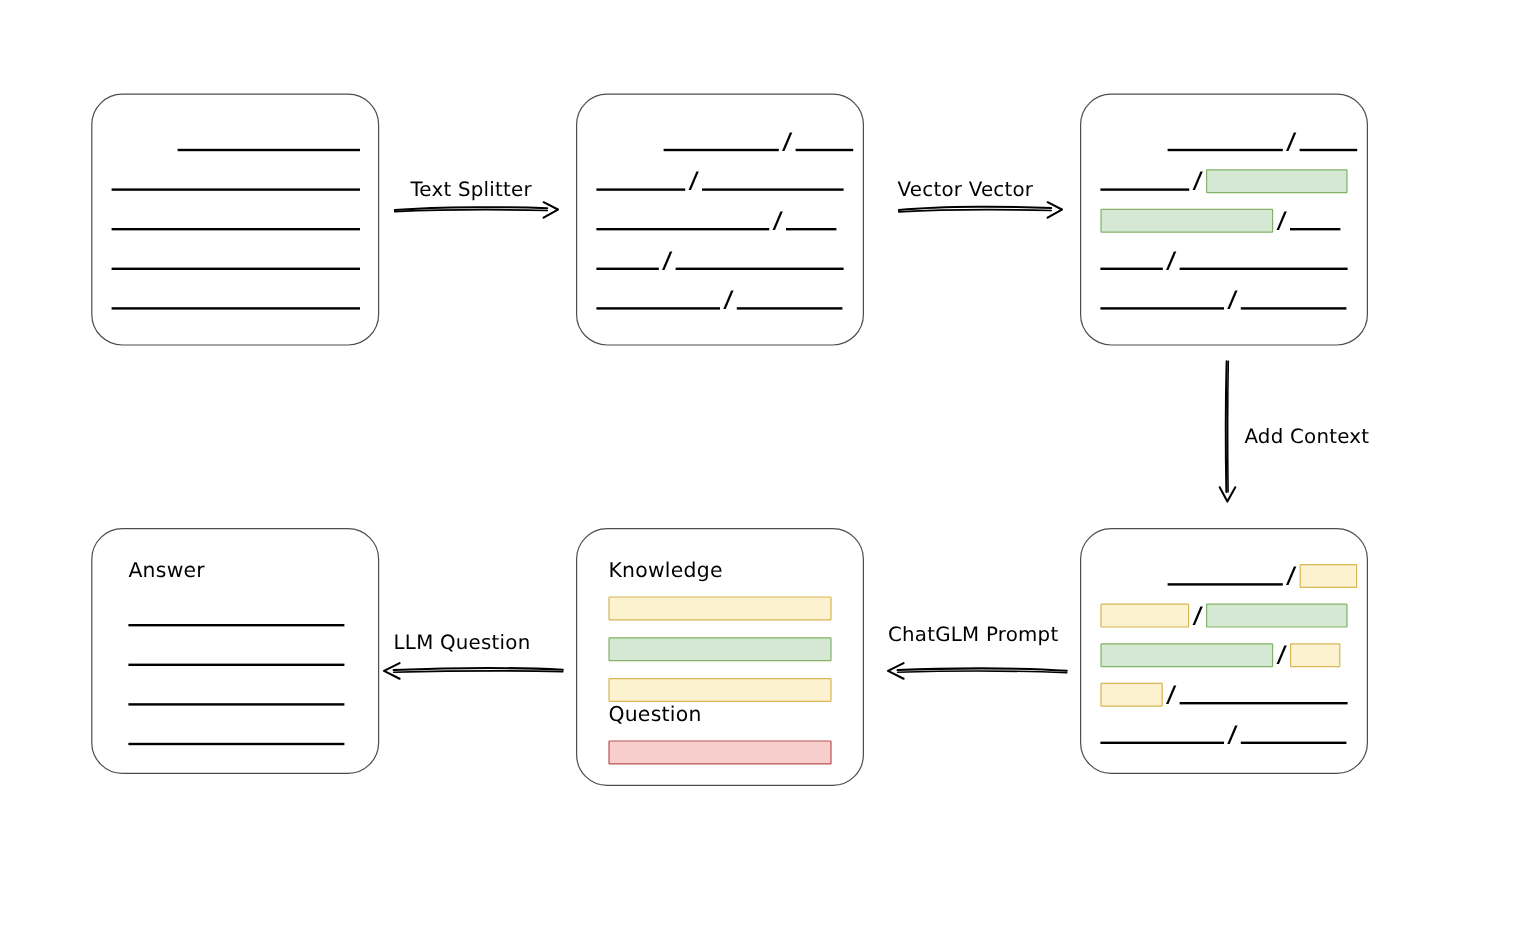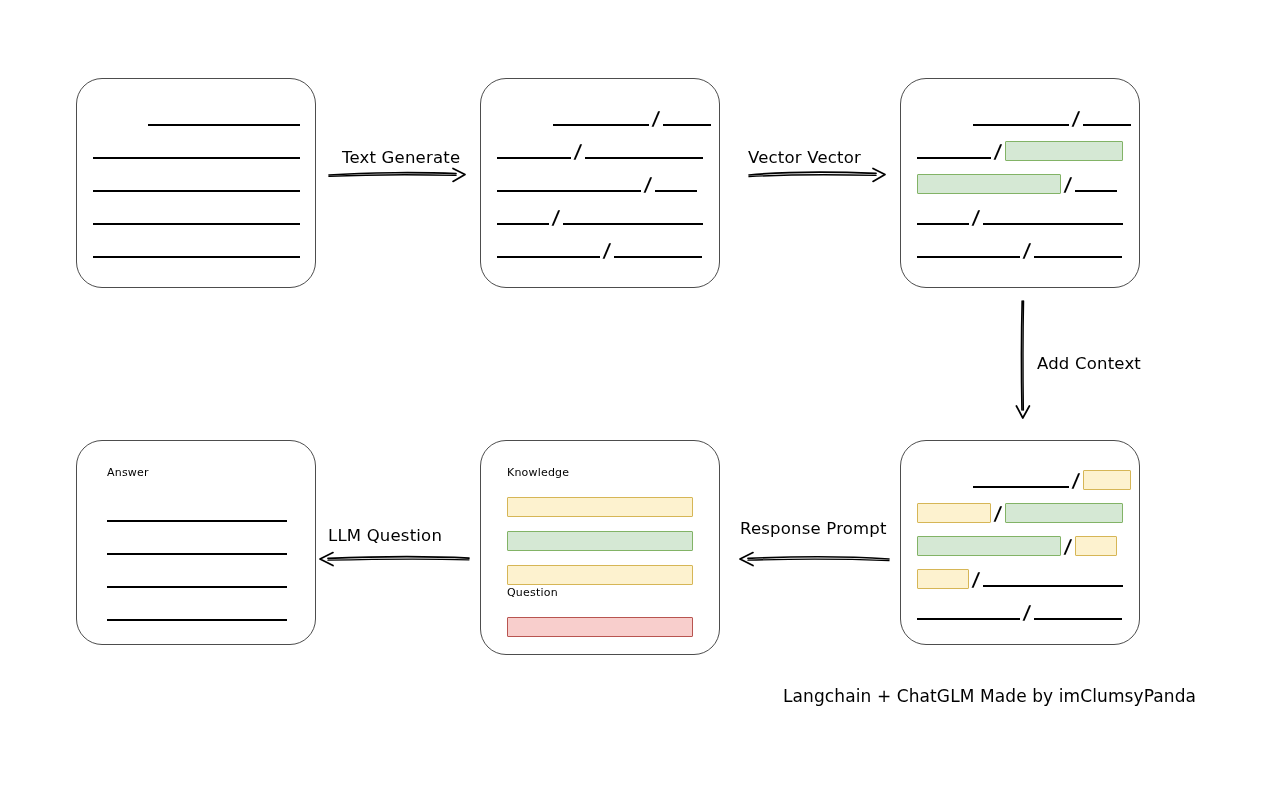--- a/index.html
+++ b/index.html
@@ -63,21 +63,21 @@
     font-size: 19px;
     font-weight: 600;
     color: #000;
     transform: skewX(-6deg);
     line-height: 22px;
   }
 
   .box-label {
     position: absolute;
     font-family: "DejaVu Sans", "Liberation Sans", sans-serif;
-    font-size: 11px;
+    font-size: 17px;
     color: #000000;
     letter-spacing: 0.2px;
     white-space: nowrap;
   }
 
   .bar-stack {
     position: absolute;
   }
   .bar {
     box-sizing: border-box;
@@ -134,21 +134,21 @@
       </div>
   </div>
 
   <div class="edge" style="left:328px; top:160px; width:140px; height:26px;">
     <svg width="140" height="26" viewBox="0 0 140 26">
       <path d="M1,15 C40,12.2 95,12.2 128,13.6" fill="none" stroke="#000" stroke-width="1.7" stroke-linecap="round"></path>
       <path d="M1,16.4 C40,14.6 95,14.6 128,15.4" fill="none" stroke="#000" stroke-width="1.4" stroke-linecap="round"></path>
       <path d="M125,8.5 L137,14.6 L125,21.4" fill="none" stroke="#000" stroke-width="1.7" stroke-linejoin="round" stroke-linecap="round"></path>
     </svg>
   </div>
-  <div class="edge-label" style="left:342px; top:148px;">Text Generate</div>
+  <div class="edge-label" style="left:342px; top:148px;">Text Splitter</div>
 
   <div class="doc-box" style="left:480px; top:78px; width:240px; height:210px;">
     <div class="rows" style="position:absolute; left:16px; top:28px; width:208px;">
         <div class="row" style="left: 56px; top: 0px;">
           <span class="seg" style="width: 96px;"></span>
           <span class="slash">/</span>
           <span class="seg" style="width: 48px;"></span>
         </div>
         <div class="row" style="left: 0px; top: 33px;">
           <span class="seg" style="width: 74px;"></span>
@@ -251,21 +251,21 @@
       </div>
   </div>
 
   <div class="edge" style="left:738px; top:545px; width:152px; height:26px;">
     <svg width="152" height="26" viewBox="0 0 152 26">
       <path d="M151,14 C110,11.2 50,11.6 10,13.4" fill="none" stroke="#000" stroke-width="1.7" stroke-linecap="round"></path>
       <path d="M151,15.6 C110,14 50,14 10,15.2" fill="none" stroke="#000" stroke-width="1.3" stroke-linecap="round"></path>
       <path d="M15,7.6 L2,14.1 L15,20.6" fill="none" stroke="#000" stroke-width="1.7" stroke-linejoin="round" stroke-linecap="round"></path>
     </svg>
   </div>
-  <div class="edge-label" style="left:740px; top:519px;">Response Prompt</div>
+  <div class="edge-label" style="left:740px; top:519px;">ChatGLM Prompt</div>
 
   <div class="doc-box" style="left:480px; top:440px; width:240px; height:215px;">
     <div class="box-label" style="left:26px; top:25px;">Knowledge</div>
     <div class="bar-stack" style="left:26px; top:56px;">
         <div class="bar yellow" style="width: 186px; margin-top: 0px;"></div>
         <div class="bar green" style="width: 186px; margin-top: 14px;"></div>
         <div class="bar yellow" style="width: 186px; margin-top: 14px;"></div>
       </div>
     <div class="box-label" style="left:26px; top:145px;">Question</div>
     <div class="bar-stack" style="left:26px; top:176px;">
@@ -293,15 +293,14 @@
         </div>
         <div class="row" style="left: 0px; top: 66px;">
           <span class="seg" style="width: 180px;"></span>
         </div>
         <div class="row" style="left: 0px; top: 99px;">
           <span class="seg" style="width: 180px;"></span>
         </div>
       </div>
   </div>
 
-  <div class="footer-credit" style="left:783px; top:686px;">Langchain + ChatGLM Made by imClumsyPanda</div>
 
 </div>
 
 </body></html>

